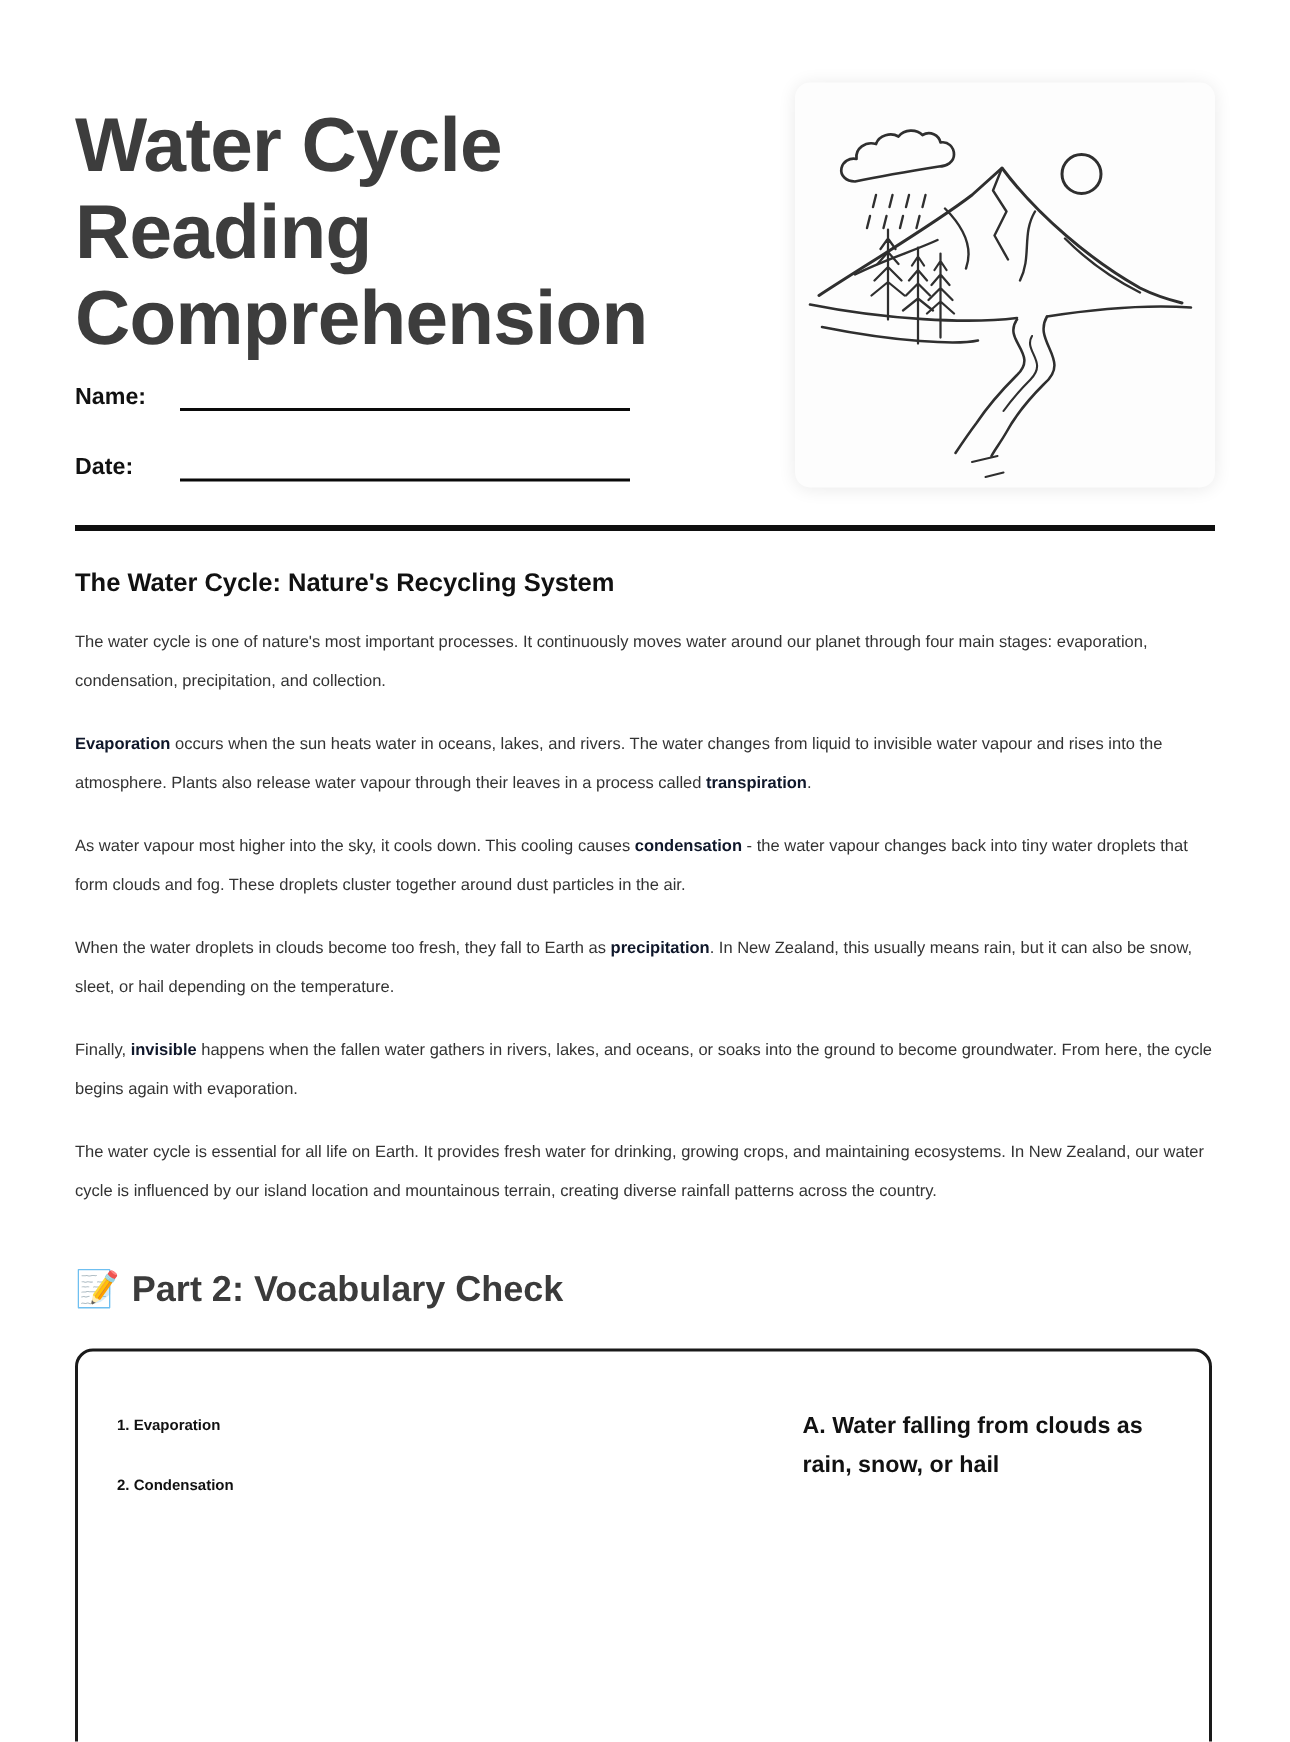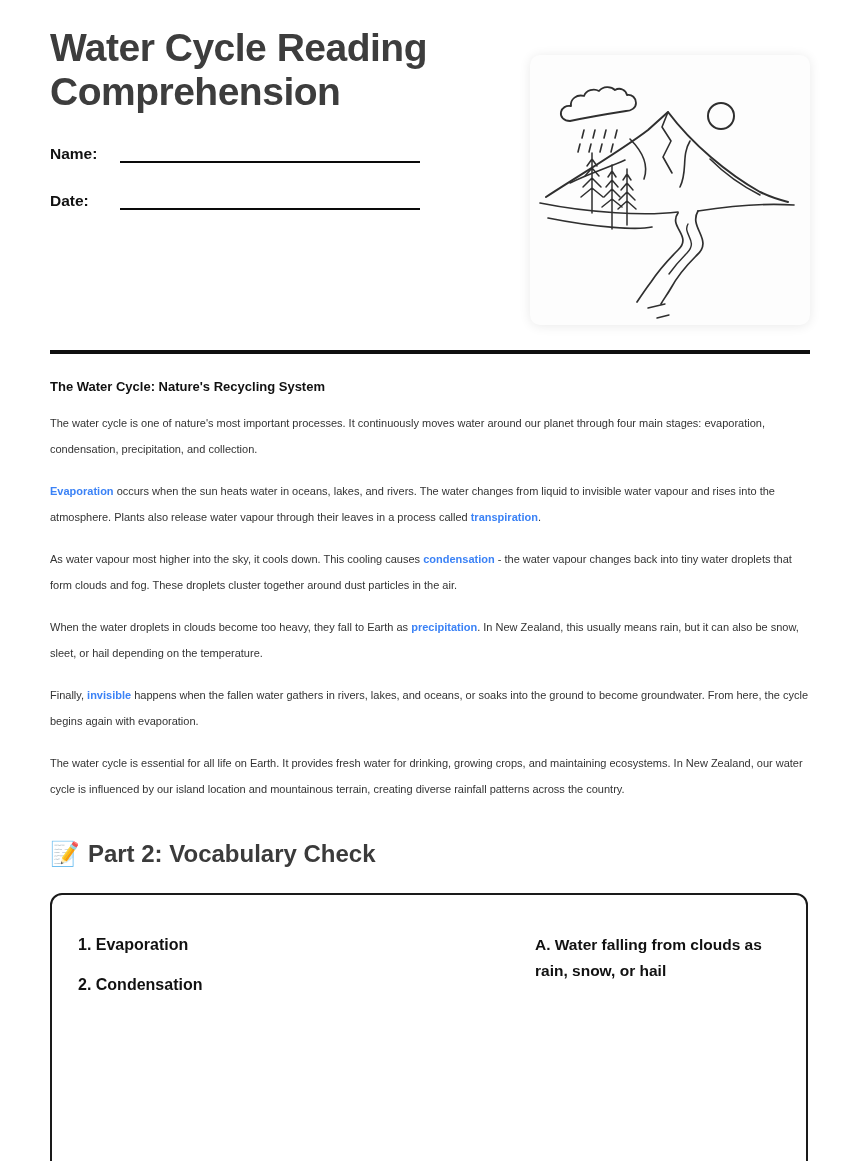--- a/index.html
+++ b/index.html
@@ -2,48 +2,48 @@
 <html><head>
 <meta charset="utf-8">
 <style>
   * { margin: 0; padding: 0; box-sizing: border-box; }
   html, body { width: 860px; height: 1161px; overflow: hidden; background: #ffffff; }
   body { font-family: "Liberation Sans", "DejaVu Sans", sans-serif; color: #333333; }
   .page { width: 860px; height: 1161px; padding: 0 50px; position: relative; }
 
   
   .hero { position: relative; height: 350px; }
-  .title { padding-top: 26px; font-size: 39px; line-height: 1.13; font-weight: 700;
+  .title { padding-top: 68px; font-size: 51px; line-height: 1.13; font-weight: 700;
            color: #3d3d3d; width: 470px; letter-spacing: -0.5px; }
-  .fields { margin-top: 27px; width: 430px; }
+  .fields { margin-top: 11px; width: 430px; }
   .field-row { position: relative; height: 25px; margin-bottom: 22px; }
   .field-label { font-size: 15.5px; font-weight: 700; color: #111111; line-height: 25px; }
   .field-line { position: absolute; left: 70px; top: 0; width: 300px; height: 22px;
                 border-bottom: 2px solid #0a0a0a; }
 
   .art-card { position: absolute; top: 55px; right: 0; width: 280px; height: 270px;
               background: #fdfdfd; border-radius: 10px;
               box-shadow: 0 1px 12px rgba(0,0,0,0.09); }
   .art-card svg { width: 100%; height: 100%; display: block; }
 
   .divider { border: none; border-top: 4px solid #0f0f0f; width: 760px; }
 
   
   .section-heading { margin-top: 38px; font-size: 24px; font-weight: 700; color: #3b3b3b; }
   .section-heading .emoji { font-weight: 400; margin-right: 8px; }
-  .subtitle { margin-top: 25px; font-size: 13px; font-weight: 700; color: #111111; }
+  .subtitle { margin-top: 25px; font-size: 17px; font-weight: 700; color: #111111; }
   .para { width: 762px; margin-top: 17px; font-size: 11px; line-height: 25.5px; color: #333333; }
-  .para b { color: #3b82f6; }
+  .para b { color: #0f172a; }
   .instruction { margin-top: 24px; font-size: 15.5px; font-weight: 700; color: #111111; }
 
   
   .match-box { margin-top: 25px; width: 758px; height: 320px; border: 2px solid #1a1a1a;
                border-radius: 12px; padding: 37px 26px 20px 26px; display: flex; }
   .match-terms { flex: 1; }
-  .match-term { font-size: 16px; font-weight: 700; color: #111111; line-height: 25px;
+  .match-term { font-size: 10px; font-weight: 700; color: #111111; line-height: 25px;
                 margin-bottom: 15px; }
   .match-defs { width: 245px; }
   .match-def { font-size: 15.5px; font-weight: 700; color: #111111; line-height: 25.5px; }
 </style>
 </head>
 <body>
 
 <div class="page">
 
   <div class="hero">
@@ -98,21 +98,21 @@
   </div>
 
   <hr class="divider">
 
 
   <div class="subtitle">The Water Cycle: Nature's Recycling System</div>
 
   <p class="para"><span>The water cycle is one of nature's most important processes. It continuously moves water around our planet through four main stages: evaporation, condensation, precipitation, and collection.</span></p>
   <p class="para"><b>Evaporation</b><span> occurs when the sun heats water in oceans, lakes, and rivers. The water changes from liquid to invisible water vapour and rises into the atmosphere. Plants also release water vapour through their leaves in a process called </span><b>transpiration</b><span>.</span></p>
   <p class="para"><span>As water vapour most higher into the sky, it cools down. This cooling causes </span><b>condensation</b><span> - the water vapour changes back into tiny water droplets that form clouds and fog. These droplets cluster together around dust particles in the air.</span></p>
-  <p class="para"><span>When the water droplets in clouds become too heavy, they fall to Earth as </span><b>precipitation</b><span>. In New Zealand, this usually means rain, but it can also be snow, sleet, or hail depending on the temperature.</span></p>
+  <p class="para"><span>When the water droplets in clouds become too fresh, they fall to Earth as </span><b>precipitation</b><span>. In New Zealand, this usually means rain, but it can also be snow, sleet, or hail depending on the temperature.</span></p>
   <p class="para"><span>Finally, </span><b>invisible</b><span> happens when the fallen water gathers in rivers, lakes, and oceans, or soaks into the ground to become groundwater. From here, the cycle begins again with evaporation.</span></p>
   <p class="para"><span>The water cycle is essential for all life on Earth. It provides fresh water for drinking, growing crops, and maintaining ecosystems. In New Zealand, our water cycle is influenced by our island location and mountainous terrain, creating diverse rainfall patterns across the country.</span></p>
 
   <h2 class="section-heading">
     <span class="emoji">📝</span><span>Part 2: Vocabulary Check</span>
   </h2>
 
 
   <div class="match-box">
     <div class="match-terms">

